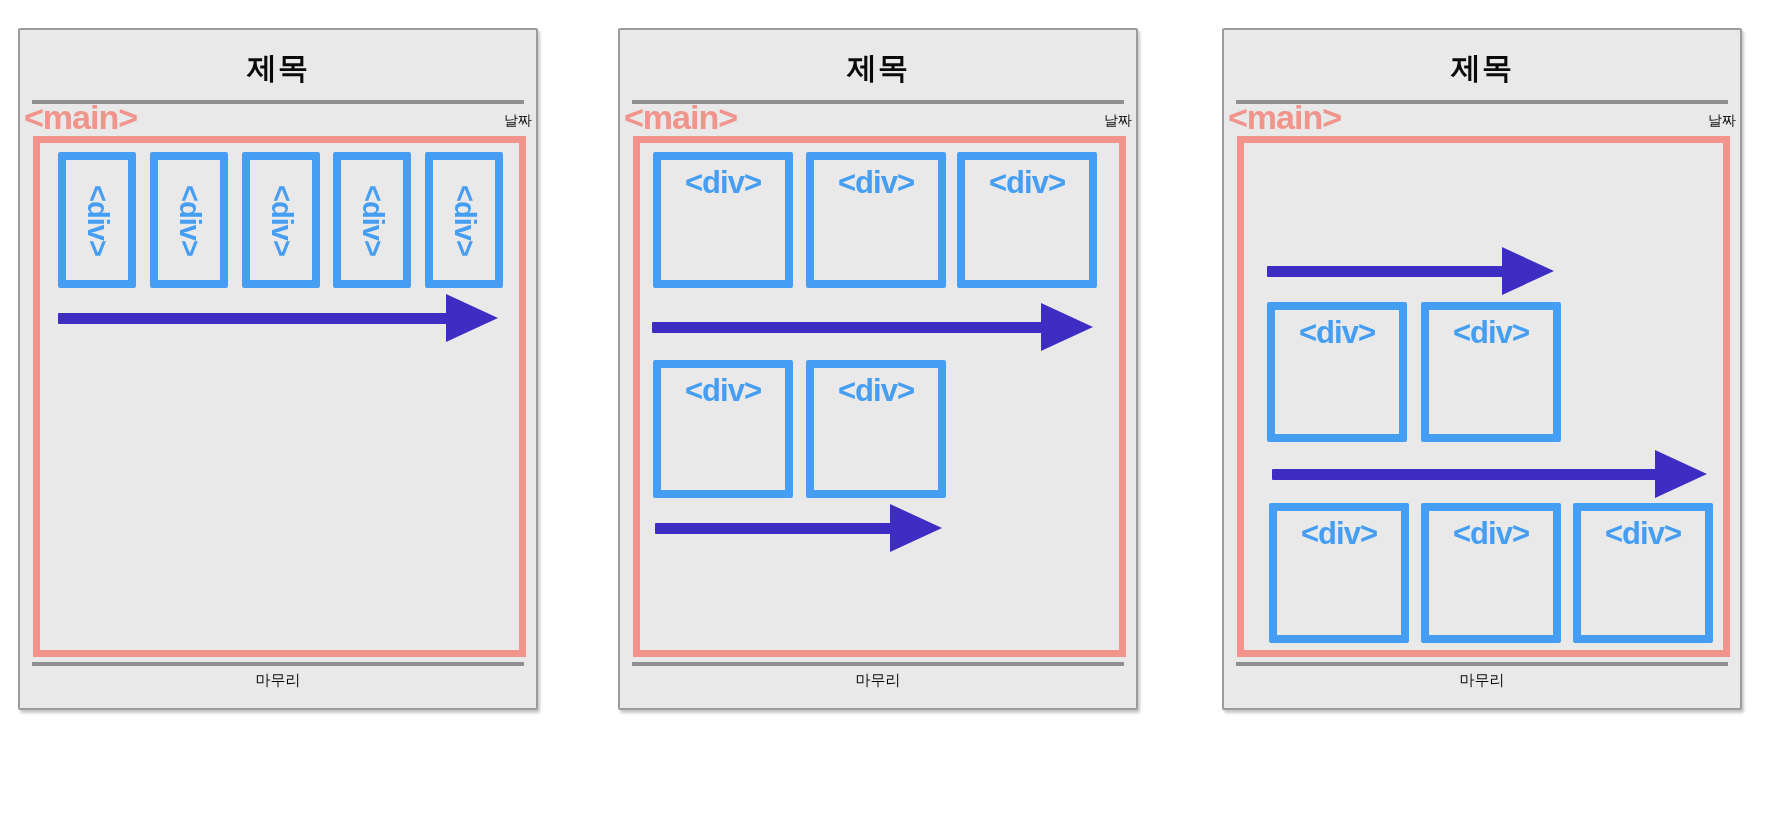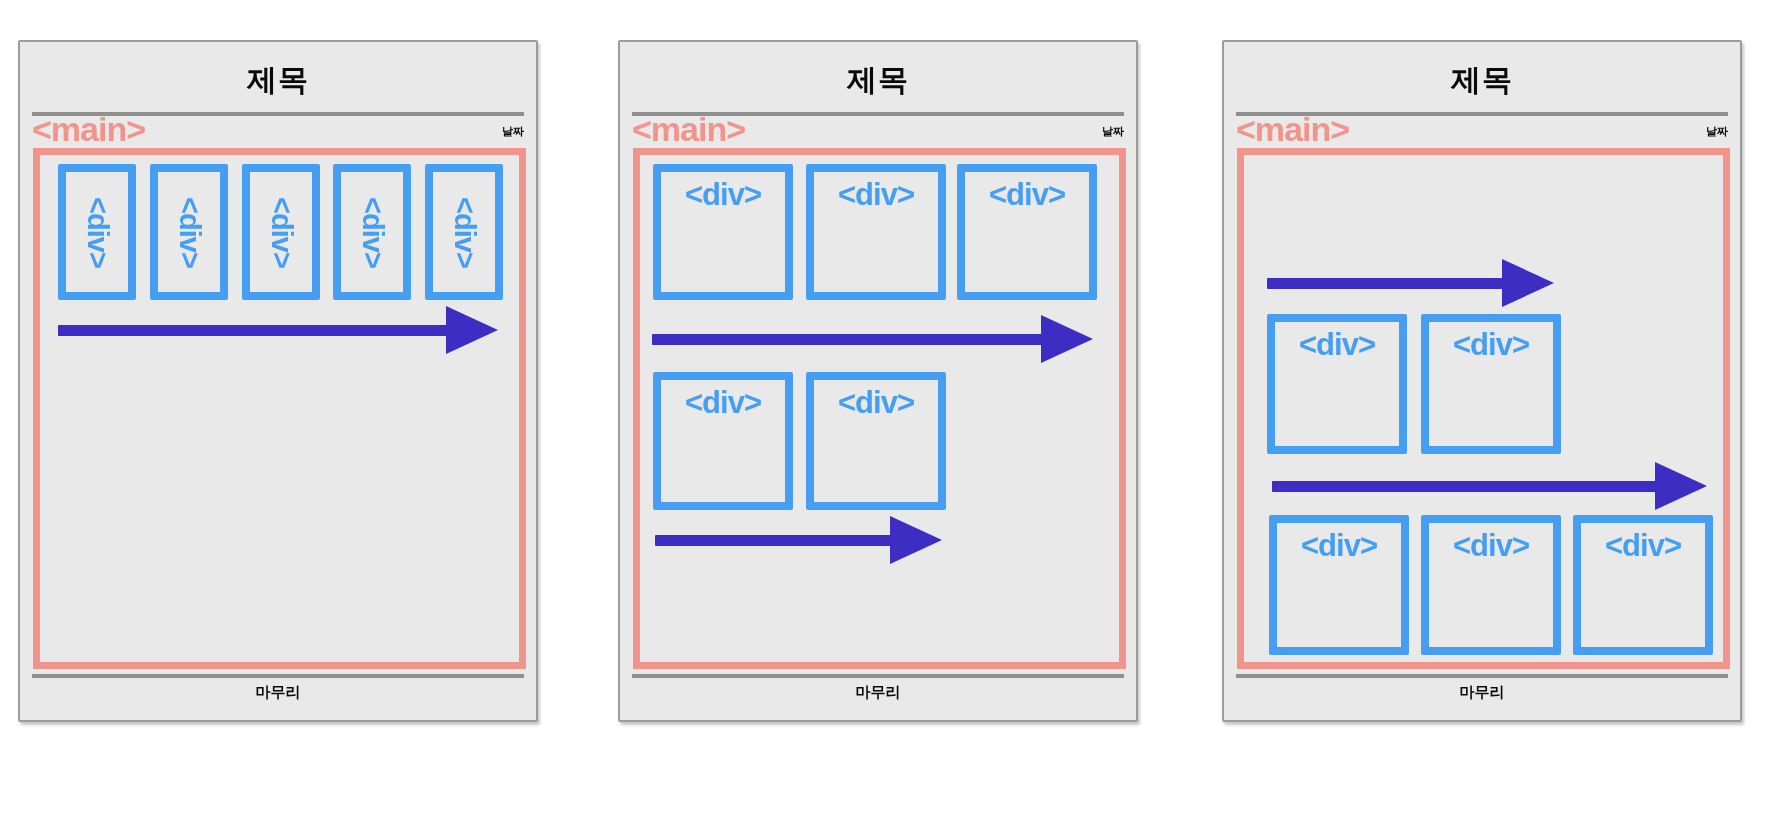--- a/index.html
+++ b/index.html
@@ -1,31 +1,31 @@
 <!DOCTYPE html>
 <html><head>
 <meta charset="utf-8">
 <style>
   html,body{margin:0;padding:0;background:#ffffff;}
   #stage{position:relative;width:1782px;height:834px;background:#ffffff;overflow:hidden;
          font-family:"Liberation Sans","DejaVu Sans",sans-serif;color:#0a0a0a;}
-  .panel-wrap{position:absolute;top:40px;width:428px;}
+  .panel-wrap{position:absolute;top:28px;width:428px;}
   .pw0{left:18px}.pw1{left:618px}.pw2{left:1222px}
   .panel{position:relative;width:520px;height:682px;background:#e9e9e9;
          border:2px solid #9c9c9c;border-radius:2px;box-sizing:border-box;
          box-shadow:2px 3px 3px rgba(0,0,0,0.22);}
   .p-title{margin-top:20px;text-align:center;font-size:30px;font-weight:700;line-height:36px;letter-spacing:1px;}
   .p-rule{margin:14px 12px 0;height:4px;background:#8f8f8f;}
-  .p-hdr{position:relative;height:34px;margin:0 12px;}
+  .p-hdr{position:relative;height:34px;margin:0 4px;}
   .p-main{position:absolute;left:0;top:-6px;font-size:34px;font-weight:700;letter-spacing:-1px;}
-  .p-date{position:absolute;right:0;top:8px;font-size:11px;font-weight:700;}
+  .p-date{position:absolute;right:0;top:8px;font-size:14px;font-weight:400;}
   .p-canvas{position:absolute;left:13px;top:106px;width:493px;height:521px;
             border:7px solid;box-sizing:border-box;}
   .p-rule-b{position:absolute;left:12px;right:12px;top:632px;height:4px;background:#8f8f8f;}
-  .p-footer{position:absolute;top:641px;left:0;width:100%;text-align:center;font-size:15px;font-weight:700;}
+  .p-footer{position:absolute;top:641px;left:0;width:100%;text-align:center;font-size:15px;font-weight:400;}
   .bluebox{position:absolute;border:8px solid;box-sizing:border-box;border-radius:2px;}
   .blabel{display:block;text-align:center;margin-top:5px;font-size:31px;font-weight:700;letter-spacing:-1px;}
   .bluebox.vert{display:flex;align-items:center;justify-content:center;}
   .bluebox.vert .blabel{margin:0;transform:rotate(90deg);white-space:nowrap;font-size:29px;}
   .ar-shaft{position:absolute;height:11px;border-radius:1px;}
   .ar-head{position:absolute;width:0;height:0;border-top:24px solid transparent;
            border-bottom:24px solid transparent;border-left-width:52px;border-left-style:solid;}
   .caption{margin-top:24px;text-align:center;font-size:49px;font-weight:700;letter-spacing:-1px;}
 </style>
 </head>

